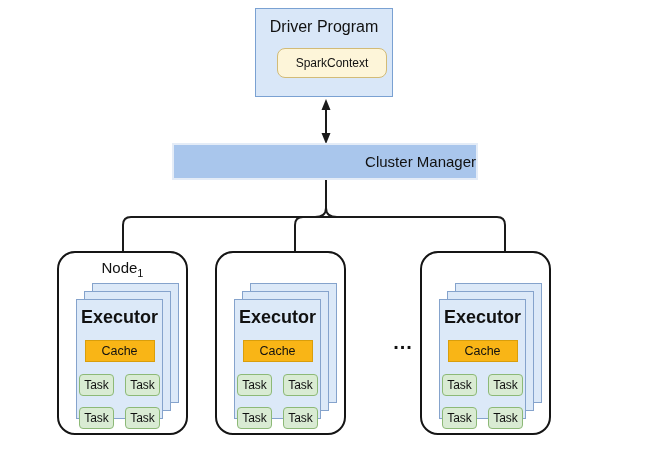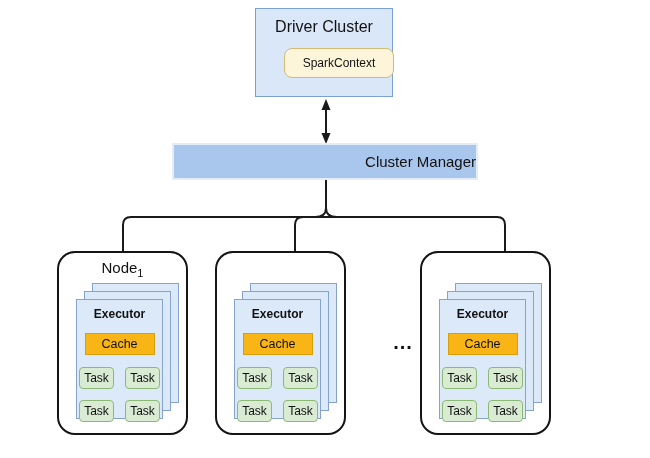--- a/index.html
+++ b/index.html
@@ -14,21 +14,21 @@
   #wires{position:absolute;left:0;top:0;z-index:1;}
 
   
   .driver-box{
     position:absolute;left:255px;top:8px;width:138px;height:89px;
     background:#d9e7f8;border:1.5px solid #7aa1d2;
     box-sizing:border-box;z-index:2;
   }
   .driver-label{display:block;text-align:center;margin-top:9px;font-size:16px;}
   .spark-box{
-    position:absolute;left:28px;top:39px;width:110px;height:30px;
+    position:absolute;left:21px;top:39px;width:110px;height:30px;
     background:#fdf5d9;border:1.5px solid #d2bb77;border-radius:8px;
     box-sizing:border-box;
     display:flex;align-items:center;justify-content:center;
     font-size:12px;
   }
 
   
   .cluster-bar{
     position:absolute;left:172px;top:143px;width:306px;height:37px;
     background:#a9c6ec;border:2px solid #e4ecf7;box-sizing:border-box;
@@ -50,21 +50,21 @@
 
   
   .exec-card, .exec-layer{
     position:absolute;width:87px;height:120px;
     background:#dce9f8;border:1.5px solid #85a3cc;
     box-sizing:border-box;
   }
   .exec-card{left:17px;top:46px;}
   .layer-1{left:25px;top:38px;}
   .layer-2{left:33px;top:30px;}
-  .exec-title{display:block;text-align:center;margin-top:7px;font-size:12px;font-weight:bold;}
+  .exec-title{display:block;text-align:center;margin-top:7px;font-size:18px;font-weight:bold;}
   .cache-box{
     width:70px;height:22px;margin:12px auto 8px auto;
     background:#f9b516;border:1px solid #d99e0b;box-sizing:border-box;
     display:flex;align-items:center;justify-content:center;
     font-size:12.5px;
   }
   .task-grid{
     margin-top:12px;
     display:grid;grid-template-columns:35px 35px;
     column-gap:5px;row-gap:8px;justify-content:center;gap:11px;
@@ -98,21 +98,21 @@
 
     <g stroke="#1a1a1a" stroke-width="2" fill="none">
       <path d="M123,251 L123,225 Q123,217 131,217 L497,217 Q505,217 505,225 L505,251"></path>
       <path d="M295,251 L295,225 Q295,217 303,217"></path>
       <path d="M326,180 L326,208 C326,214 322,217 315,217"></path>
       <path d="M326,208 C326,214 330,217 337,217"></path>
     </g>
   </svg>
 
   <div class="driver-box">
-    <span class="driver-label">Driver Cluster</span>
+    <span class="driver-label">Driver Program</span>
     <div class="spark-box">
       <span>SparkContext</span>
     </div>
   </div>
 
   <div class="cluster-bar">
     <span>Cluster Manager</span>
   </div>
 
   <div class="node node-1">

